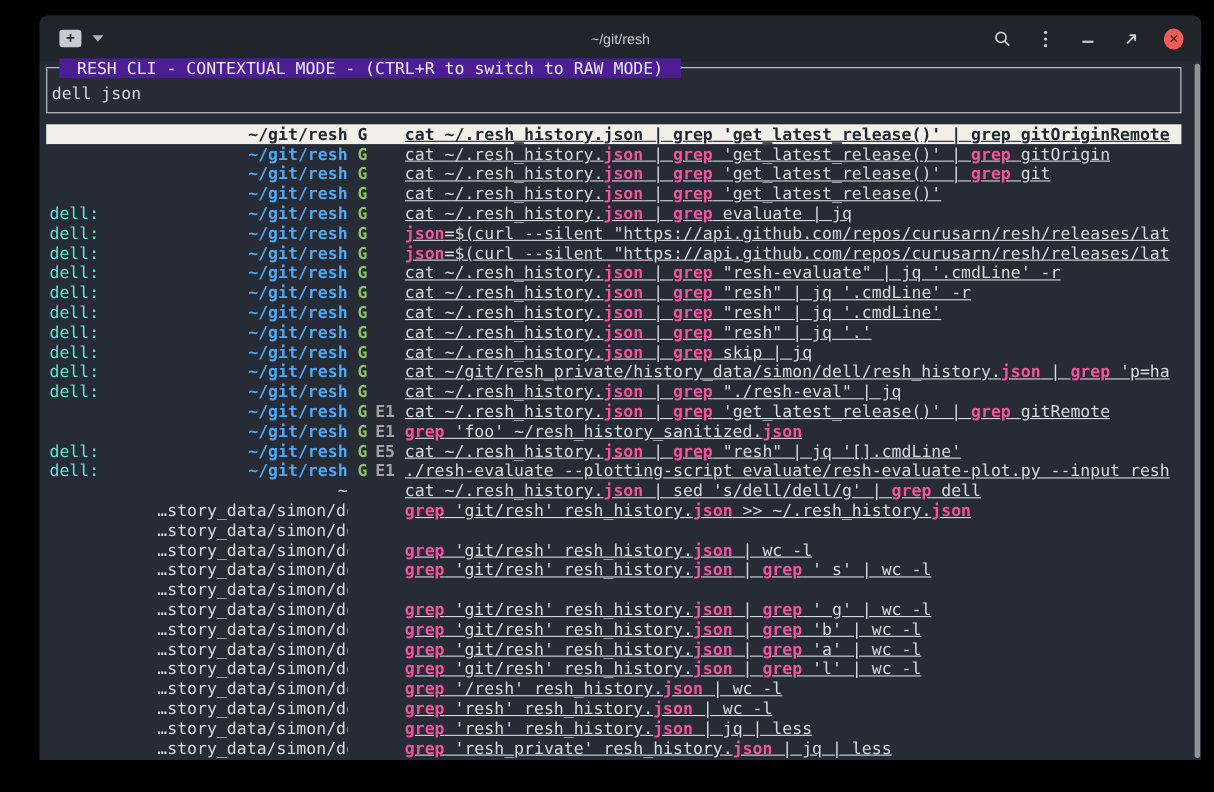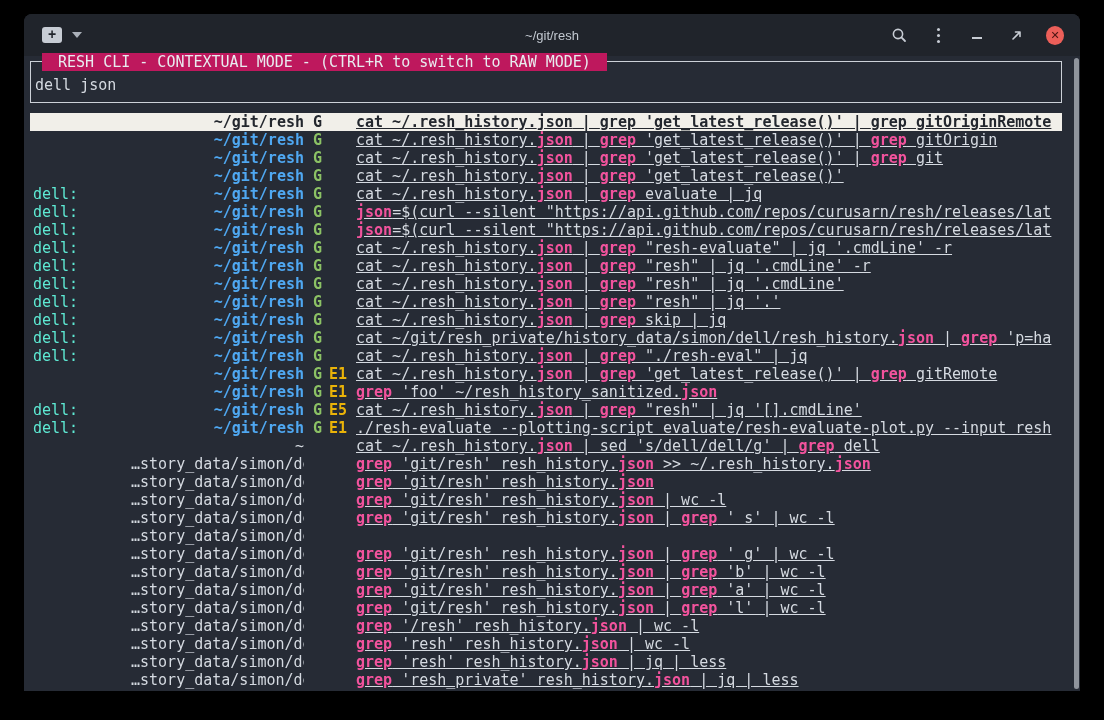--- a/index.html
+++ b/index.html
@@ -1,18 +1,18 @@
 <!DOCTYPE html>
 <html><head>
 <meta charset="utf-8">
 <style>
   html,body{margin:0;padding:0;}
   body{width:1104px;height:720px;background:#000;position:relative;overflow:hidden;
        font-family:"DejaVu Sans Mono", monospace;}
-  .window{position:absolute;left:24px;top:14px;width:1056px;height:677px;
+  .window{position:absolute;left:36px;top:14px;width:1056px;height:677px;
           border-radius:8px 8px 0 0;overflow:hidden;background:#262b35;}
   
   .titlebar{height:42px;background:#20242b;position:relative;display:flex;align-items:center;}
   .tb-left{display:flex;align-items:center;gap:10px;padding-left:18px;}
   .newtab{width:20px;height:16px;background:#c7ccd4;border-radius:3px;position:relative;cursor:default;}
   .newtab:before{content:"+";position:absolute;left:0;right:0;top:-2px;text-align:center;
                  color:#20242b;font:bold 14px/18px "Liberation Sans",sans-serif;}
   .caret{width:0;height:0;border-left:5px solid transparent;border-right:5px solid transparent;
          border-top:6px solid #aab0b9;}
   .tb-title{position:absolute;left:0;right:0;text-align:center;color:#c2c8d0;
@@ -25,33 +25,33 @@
   .closebtn{width:19px;height:19px;border-radius:50%;background:#ec5f59;display:flex;
             align-items:center;justify-content:center;color:#4a1513;
             font:bold 11px/11px "DejaVu Sans",sans-serif;}
   
   .term{position:absolute;top:42px;left:0;right:0;bottom:0;background:#262b35;
         color:#d5dae1;font:15px/18px "DejaVu Sans Mono",monospace;}
   .scrollbar{position:absolute;top:2px;bottom:2px;right:1px;width:5px;border-radius:3px;
              background:rgba(199,204,212,.65);}
   
   .querybox{margin:5px 18px 0 6px;height:40px;border:1px solid #ccd1d8;position:relative;}
-  .querybox .legend{position:absolute;top:-9px;left:11px;background:#be185d;padding:0 7px;
+  .querybox .legend{position:absolute;top:-9px;left:11px;background:#4c1d95;padding:0 7px;
                     color:#e8ebef;white-space:pre;}
   .queryline{padding:14px 0 0 4px;white-space:pre;}
   
   .rows{margin:10px 18px 0 6px;}
   .row{height:18px;display:flex;white-space:pre;overflow:hidden;padding-left:3px;}
   .row .host{width:98px;flex:none;color:#5eead4;overflow:hidden;}
   .row .dir{width:173px;flex:none;text-align:right;color:#d5dae1;overflow:hidden;}
   .row .dir.cur{color:#4fa8f2;font-weight:bold;}
   .row .hostdir{display:flex;width:271px;flex:none;}
   .row .flags{width:52px;flex:none;padding-left:9px;box-sizing:border-box;font-weight:bold;}
   .row .flag-g{color:#8cc265;}
-  .row .flag-e{color:#eab308;margin-left:7px;text-align:right;}
+  .row .flag-e{color:#a3a3a3;margin-left:7px;text-align:right;}
   .row .cmd{flex:1;overflow:hidden;text-decoration:underline;}
   .hl{color:#f2539d;font-weight:bold;}
   .row.sel{background:#f1efe9;color:#23272e;font-weight:bold;}
   .row.sel .host,.row.sel .dir,.row.sel .dir.cur,.row.sel .flag-g,.row.sel .flag-e,
   .row.sel .cmd,.row.sel .hl{color:#23272e;}
 </style>
 </head>
 <body>
 
 <div class="window">
@@ -109,21 +109,21 @@
         <div class="row"><span class="hostdir"><span class="host">dell:</span><span class="dir cur">~/git/resh</span></span><span class="flags"><span class="flag-g">G</span></span><span class="cmd">cat ~/.resh_history.<span class="hl">json</span> | <span class="hl">grep</span> "resh" | jq '.'</span></div>
         <div class="row"><span class="hostdir"><span class="host">dell:</span><span class="dir cur">~/git/resh</span></span><span class="flags"><span class="flag-g">G</span></span><span class="cmd">cat ~/.resh_history.<span class="hl">json</span> | <span class="hl">grep</span> skip | jq</span></div>
         <div class="row"><span class="hostdir"><span class="host">dell:</span><span class="dir cur">~/git/resh</span></span><span class="flags"><span class="flag-g">G</span></span><span class="cmd">cat ~/git/resh_private/history_data/simon/dell/resh_history.<span class="hl">json</span> | <span class="hl">grep</span> 'p=ha</span></div>
         <div class="row"><span class="hostdir"><span class="host">dell:</span><span class="dir cur">~/git/resh</span></span><span class="flags"><span class="flag-g">G</span></span><span class="cmd">cat ~/.resh_history.<span class="hl">json</span> | <span class="hl">grep</span> "./resh-eval" | jq</span></div>
         <div class="row"><span class="hostdir"><span class="host"></span><span class="dir cur">~/git/resh</span></span><span class="flags"><span class="flag-g">G</span><span class="flag-e">E1</span></span><span class="cmd">cat ~/.resh_history.<span class="hl">json</span> | <span class="hl">grep</span> 'get_latest_release()' | <span class="hl">grep</span> gitRemote</span></div>
         <div class="row"><span class="hostdir"><span class="host"></span><span class="dir cur">~/git/resh</span></span><span class="flags"><span class="flag-g">G</span><span class="flag-e">E1</span></span><span class="cmd"><span class="hl">grep</span> 'foo' ~/resh_history_sanitized.<span class="hl">json</span></span></div>
         <div class="row"><span class="hostdir"><span class="host">dell:</span><span class="dir cur">~/git/resh</span></span><span class="flags"><span class="flag-g">G</span><span class="flag-e">E5</span></span><span class="cmd">cat ~/.resh_history.<span class="hl">json</span> | <span class="hl">grep</span> "resh" | jq '[].cmdLine'</span></div>
         <div class="row"><span class="hostdir"><span class="host">dell:</span><span class="dir cur">~/git/resh</span></span><span class="flags"><span class="flag-g">G</span><span class="flag-e">E1</span></span><span class="cmd">./resh-evaluate --plotting-script evaluate/resh-evaluate-plot.py --input resh</span></div>
         <div class="row"><span class="hostdir"><span class="host"></span><span class="dir">~</span></span><span class="flags"></span><span class="cmd">cat ~/.resh_history.<span class="hl">json</span> | sed 's/dell/dell/g' | <span class="hl">grep</span> dell</span></div>
         <div class="row"><span class="hostdir"><span class="host"></span><span class="dir">…story_data/simon/dell_erasmus</span></span><span class="flags"></span><span class="cmd"><span class="hl">grep</span> 'git/resh' resh_history.<span class="hl">json</span> &gt;&gt; ~/.resh_history.<span class="hl">json</span></span></div>
-        <div class="row"><span class="hostdir"><span class="host"></span><span class="dir">…story_data/simon/dell_erasmus</span></span><span class="flags"></span><span class="cmd"><span class="hl">grep</span> 'git/resh' resh_history.<span class="hl">json</span></span></div>
+        <div class="row"><span class="hostdir"><span class="host"></span><span class="dir">…story_data/simon/dell_erasmus</span></span><span class="flags"></span></div>
         <div class="row"><span class="hostdir"><span class="host"></span><span class="dir">…story_data/simon/dell_erasmus</span></span><span class="flags"></span><span class="cmd"><span class="hl">grep</span> 'git/resh' resh_history.<span class="hl">json</span> | wc -l</span></div>
         <div class="row"><span class="hostdir"><span class="host"></span><span class="dir">…story_data/simon/dell_erasmus</span></span><span class="flags"></span><span class="cmd"><span class="hl">grep</span> 'git/resh' resh_history.<span class="hl">json</span> | <span class="hl">grep</span> ' s' | wc -l</span></div>
         <div class="row"><span class="hostdir"><span class="host"></span><span class="dir">…story_data/simon/dell_erasmus</span></span><span class="flags"></span></div>
         <div class="row"><span class="hostdir"><span class="host"></span><span class="dir">…story_data/simon/dell_erasmus</span></span><span class="flags"></span><span class="cmd"><span class="hl">grep</span> 'git/resh' resh_history.<span class="hl">json</span> | <span class="hl">grep</span> ' g' | wc -l</span></div>
         <div class="row"><span class="hostdir"><span class="host"></span><span class="dir">…story_data/simon/dell_erasmus</span></span><span class="flags"></span><span class="cmd"><span class="hl">grep</span> 'git/resh' resh_history.<span class="hl">json</span> | <span class="hl">grep</span> 'b' | wc -l</span></div>
         <div class="row"><span class="hostdir"><span class="host"></span><span class="dir">…story_data/simon/dell_erasmus</span></span><span class="flags"></span><span class="cmd"><span class="hl">grep</span> 'git/resh' resh_history.<span class="hl">json</span> | <span class="hl">grep</span> 'a' | wc -l</span></div>
         <div class="row"><span class="hostdir"><span class="host"></span><span class="dir">…story_data/simon/dell_erasmus</span></span><span class="flags"></span><span class="cmd"><span class="hl">grep</span> 'git/resh' resh_history.<span class="hl">json</span> | <span class="hl">grep</span> 'l' | wc -l</span></div>
         <div class="row"><span class="hostdir"><span class="host"></span><span class="dir">…story_data/simon/dell_erasmus</span></span><span class="flags"></span><span class="cmd"><span class="hl">grep</span> '/resh' resh_history.<span class="hl">json</span> | wc -l</span></div>
         <div class="row"><span class="hostdir"><span class="host"></span><span class="dir">…story_data/simon/dell_erasmus</span></span><span class="flags"></span><span class="cmd"><span class="hl">grep</span> 'resh' resh_history.<span class="hl">json</span> | wc -l</span></div>
         <div class="row"><span class="hostdir"><span class="host"></span><span class="dir">…story_data/simon/dell_erasmus</span></span><span class="flags"></span><span class="cmd"><span class="hl">grep</span> 'resh' resh_history.<span class="hl">json</span> | jq | less</span></div>

